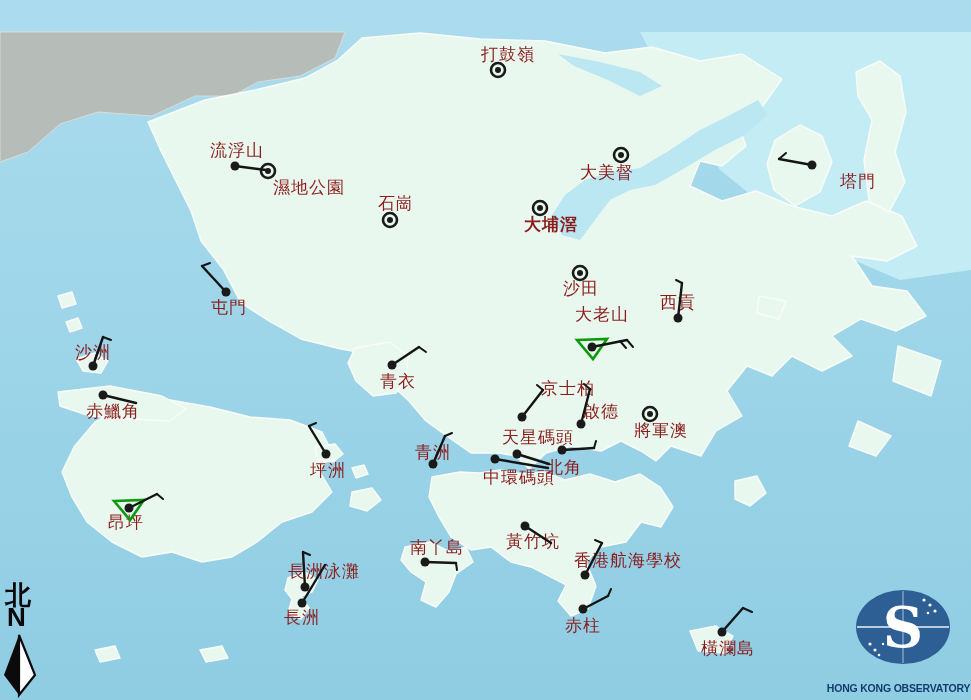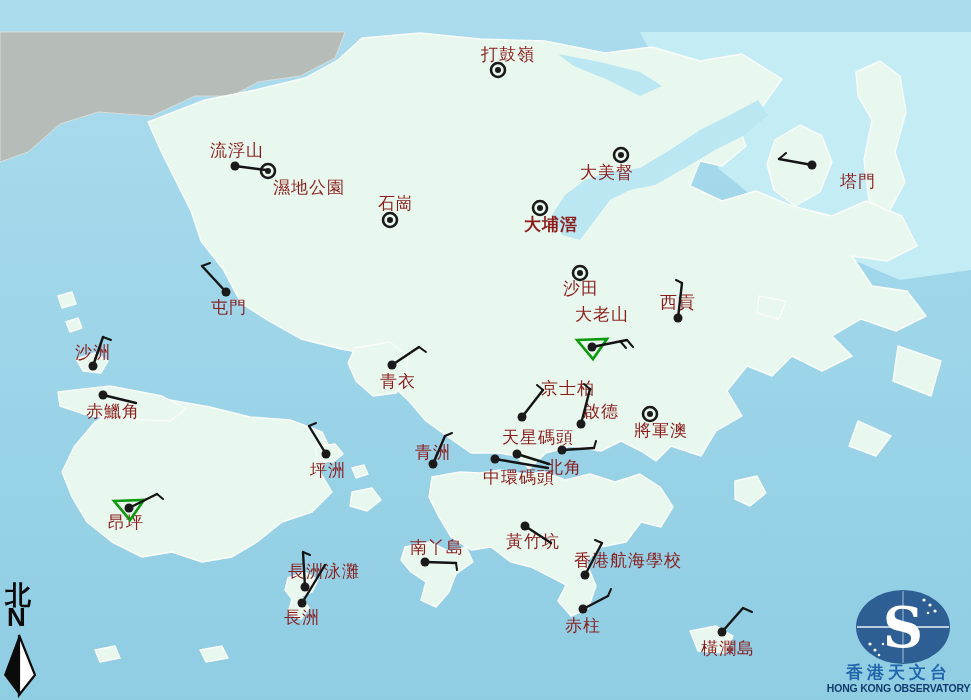--- a/index.html
+++ b/index.html
@@ -211,17 +211,16 @@
       <text x="77" y="67" text-anchor="middle" font-family="DejaVu Serif, serif" font-size="56" font-weight="bold" fill="#ffffff">S</text>
       <circle cx="98" cy="20" r="1.6" fill="#fff"></circle>
         <circle cx="104" cy="25" r="1.6" fill="#fff"></circle>
       <circle cx="109" cy="31" r="1.6" fill="#fff"></circle>
         <circle cx="102" cy="33" r="1.3" fill="#fff"></circle>
       <circle cx="49" cy="70" r="1.6" fill="#fff"></circle>
         <circle cx="44" cy="64" r="1.6" fill="#fff"></circle>
       <circle cx="53" cy="75" r="1.3" fill="#fff"></circle>
         <circle cx="57" cy="64" r="1.2" fill="#fff"></circle>
     </svg>
-    <div class="cjk">香港天文台</div>
     <div class="en">HONG KONG OBSERVATORY</div>
   </div>
 
 </div>
 
 </body></html>

